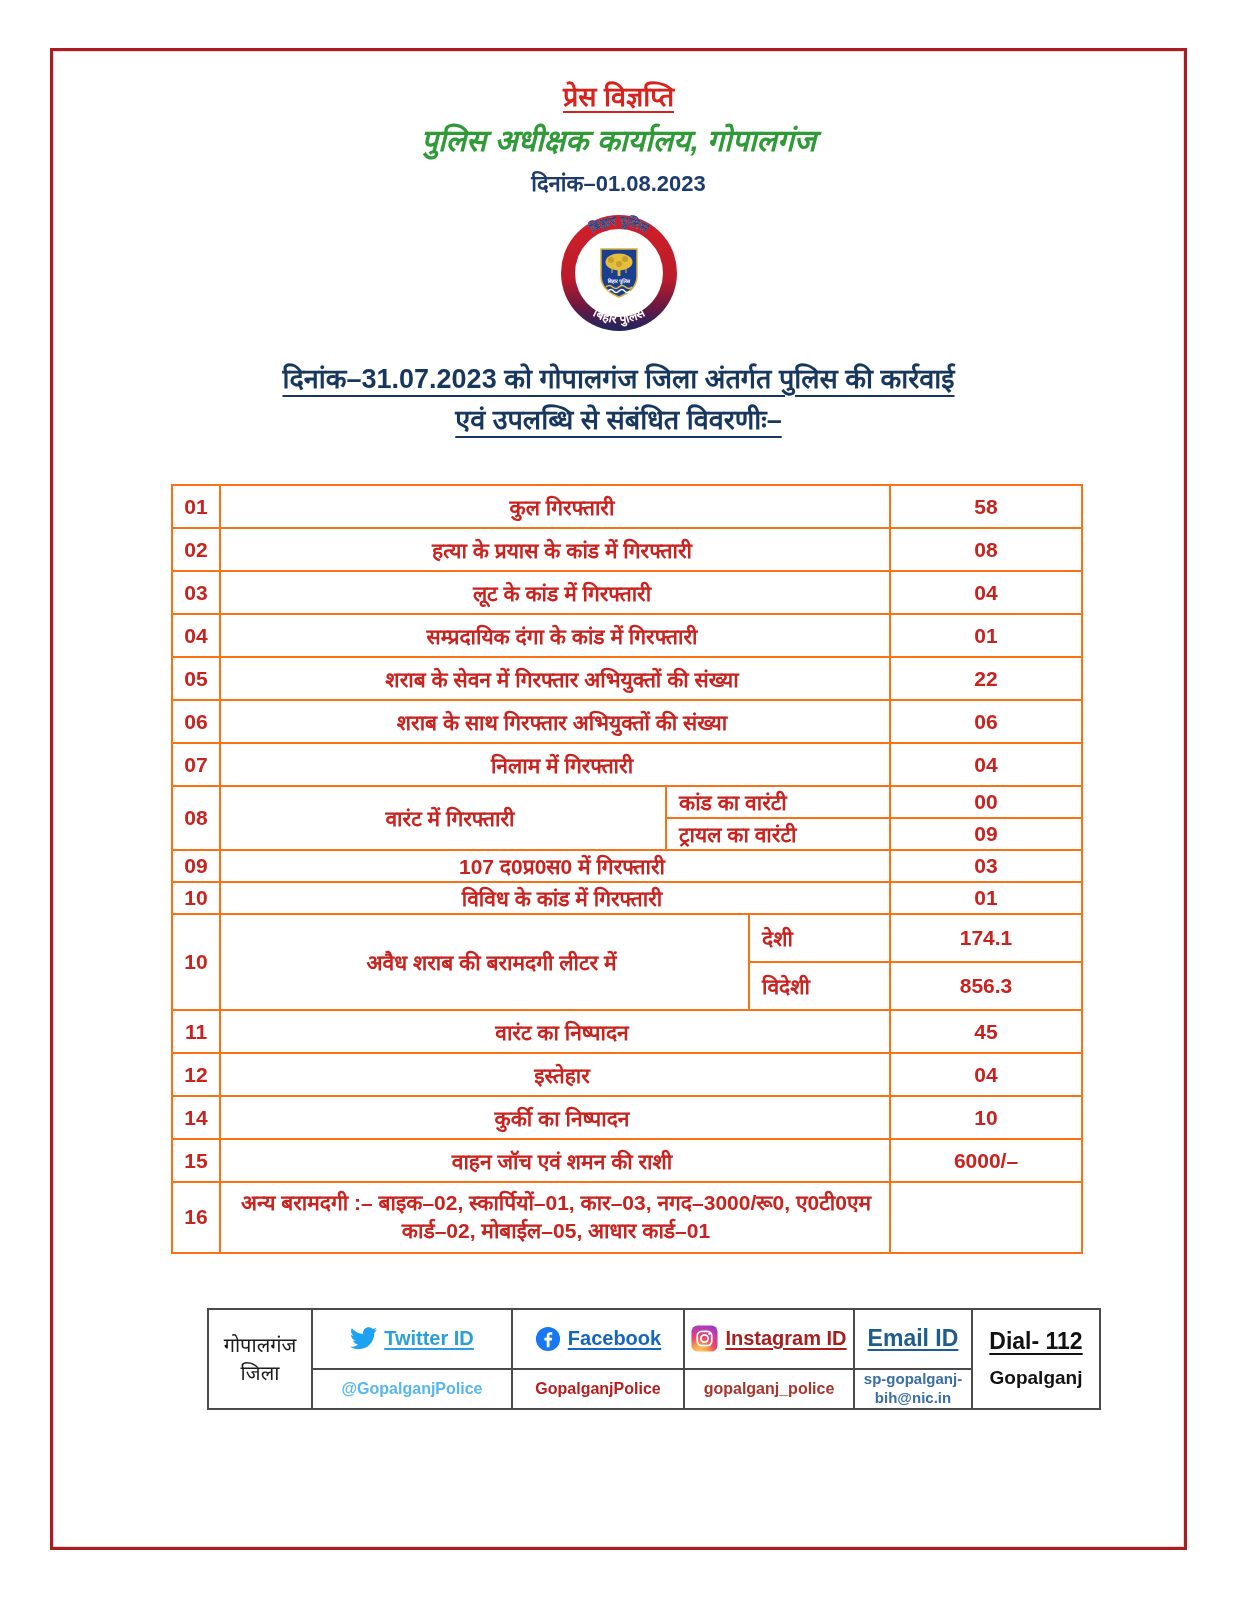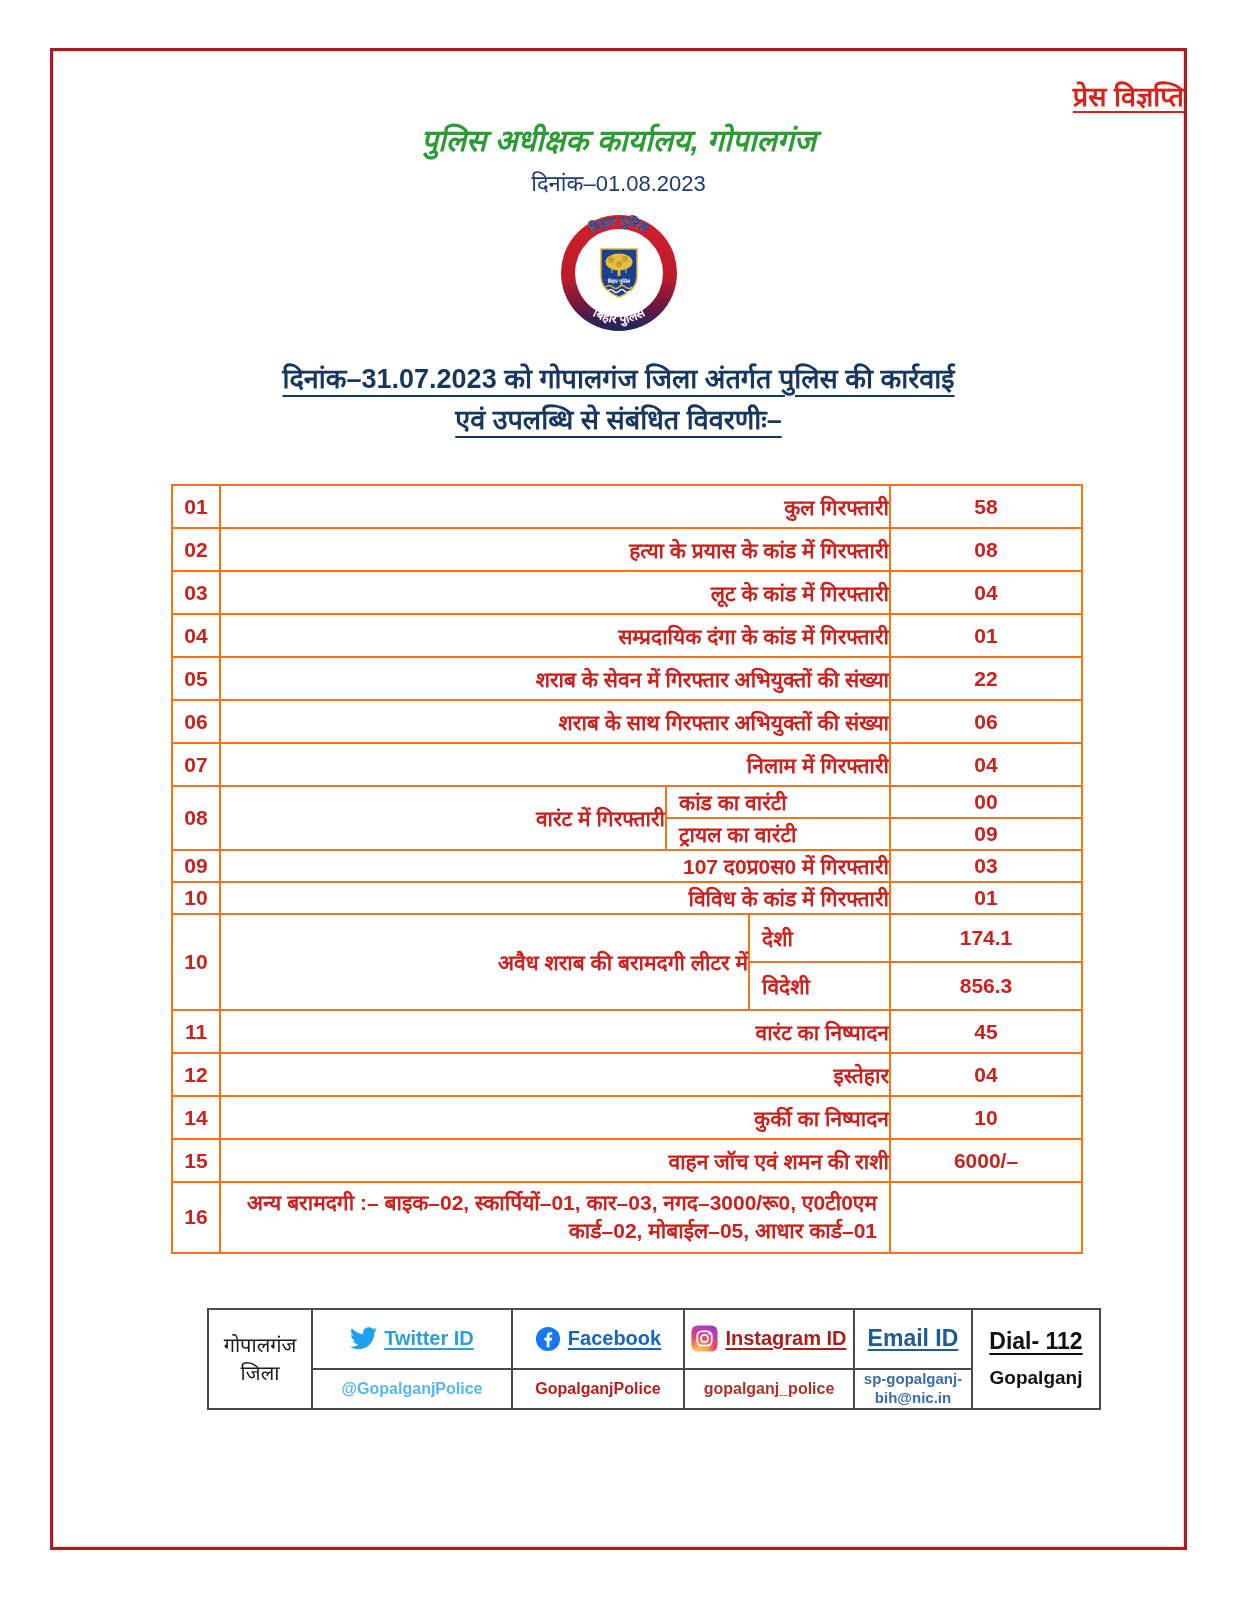--- a/index.html
+++ b/index.html
@@ -1,33 +1,33 @@
 <!DOCTYPE html>
 <html><head>
 <meta charset="utf-8">
 <style>
   html,body{margin:0;padding:0;background:#ffffff;}
   .page{position:relative;width:1236px;height:1600px;background:#fff;
         font-family:"Liberation Sans", sans-serif;overflow:hidden;}
   .frame{position:absolute;left:50px;top:48px;width:1131px;height:1496px;
          border:3px solid #a81d22;box-shadow:inset 0 0 0 1px #f2d4d5;}
-  .h-press{text-align:right;margin:26px 0 0 0;font-size:27px;font-weight:bold;
+  .h-press{text-align:center;margin:26px 0 0 0;font-size:27px;font-weight:bold;
            color:#d8231d;text-decoration:underline;text-underline-offset:5px;}
   .h-office{text-align:center;margin:5px 0 0 0;font-size:30px;font-weight:bold;color:#2e9b37;font-style:italic;}
-  .h-date{text-align:center;margin:7px 0 0 0;font-size:22px;font-weight:normal;color:#1d3c6e;}
+  .h-date{text-align:center;margin:7px 0 0 0;font-size:22px;font-weight:bold;color:#1d3c6e;}
   .logo-wrap{text-align:center;margin-top:14px;}
   .title{text-align:center;margin-top:20px;font-size:27px;font-weight:bold;
          color:#17375e;line-height:1.5;}
   .title .u{text-decoration:underline;text-underline-offset:7px;}
 
   table.main{border-collapse:collapse;margin:44px 0 0 118px;width:910px;table-layout:fixed;}
   table.main td{border:2px solid #f97316;color:#c9231f;font-size:21px;font-weight:bold;
                 padding:0;vertical-align:middle;overflow:hidden;}
   table.main td.no{text-align:center;}
-  table.main td.label{text-align:right;padding-left:14px;}
+  table.main td.label{text-align:center;padding-left:14px;}
   table.main td.sublabel{text-align:left;padding-left:12px;}
   table.main td.val{text-align:center;}
   table.main td.label.multiline{line-height:1.35;padding:6px 12px 6px 14px;}
   tr.r43{height:43px;} tr.r31{height:32px;} tr.r47{height:48px;} tr.r62{height:64px;}
 
   table.footer{border-collapse:collapse;margin:54px 0 0 154px;width:892px;table-layout:fixed;}
   table.footer td{border:2px solid #4a4a4a;text-align:center;vertical-align:middle;padding:0;}
   tr.fr-head{height:60px;} tr.fr-val{height:40px;}
   .district{font-size:20px;color:#1a1a1a;line-height:1.4;}
   .fhead-inner{display:flex;align-items:center;justify-content:center;gap:7px;}

